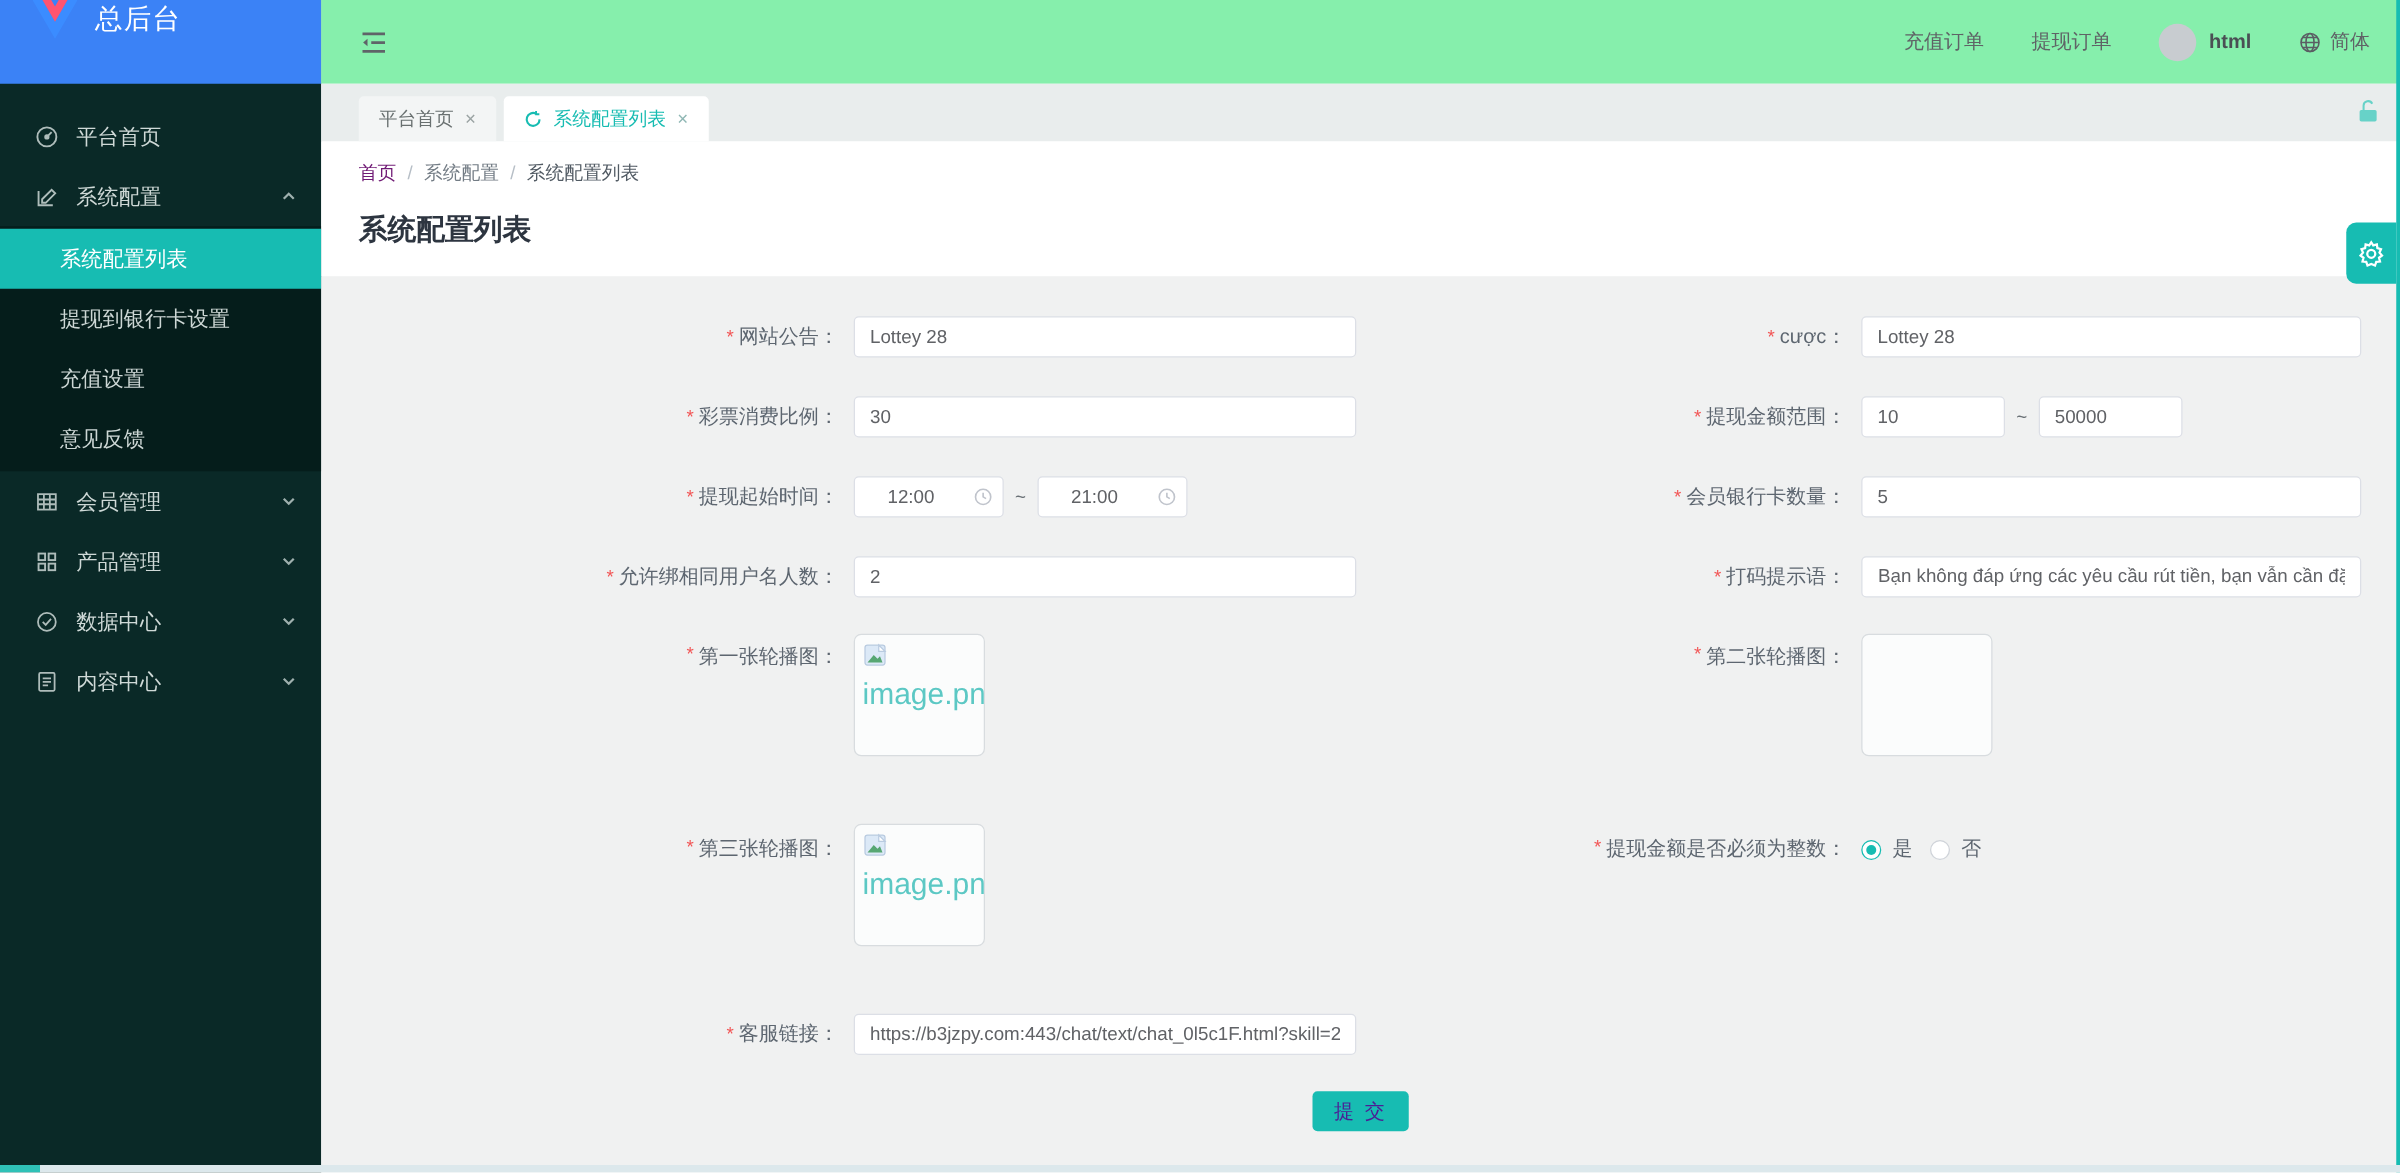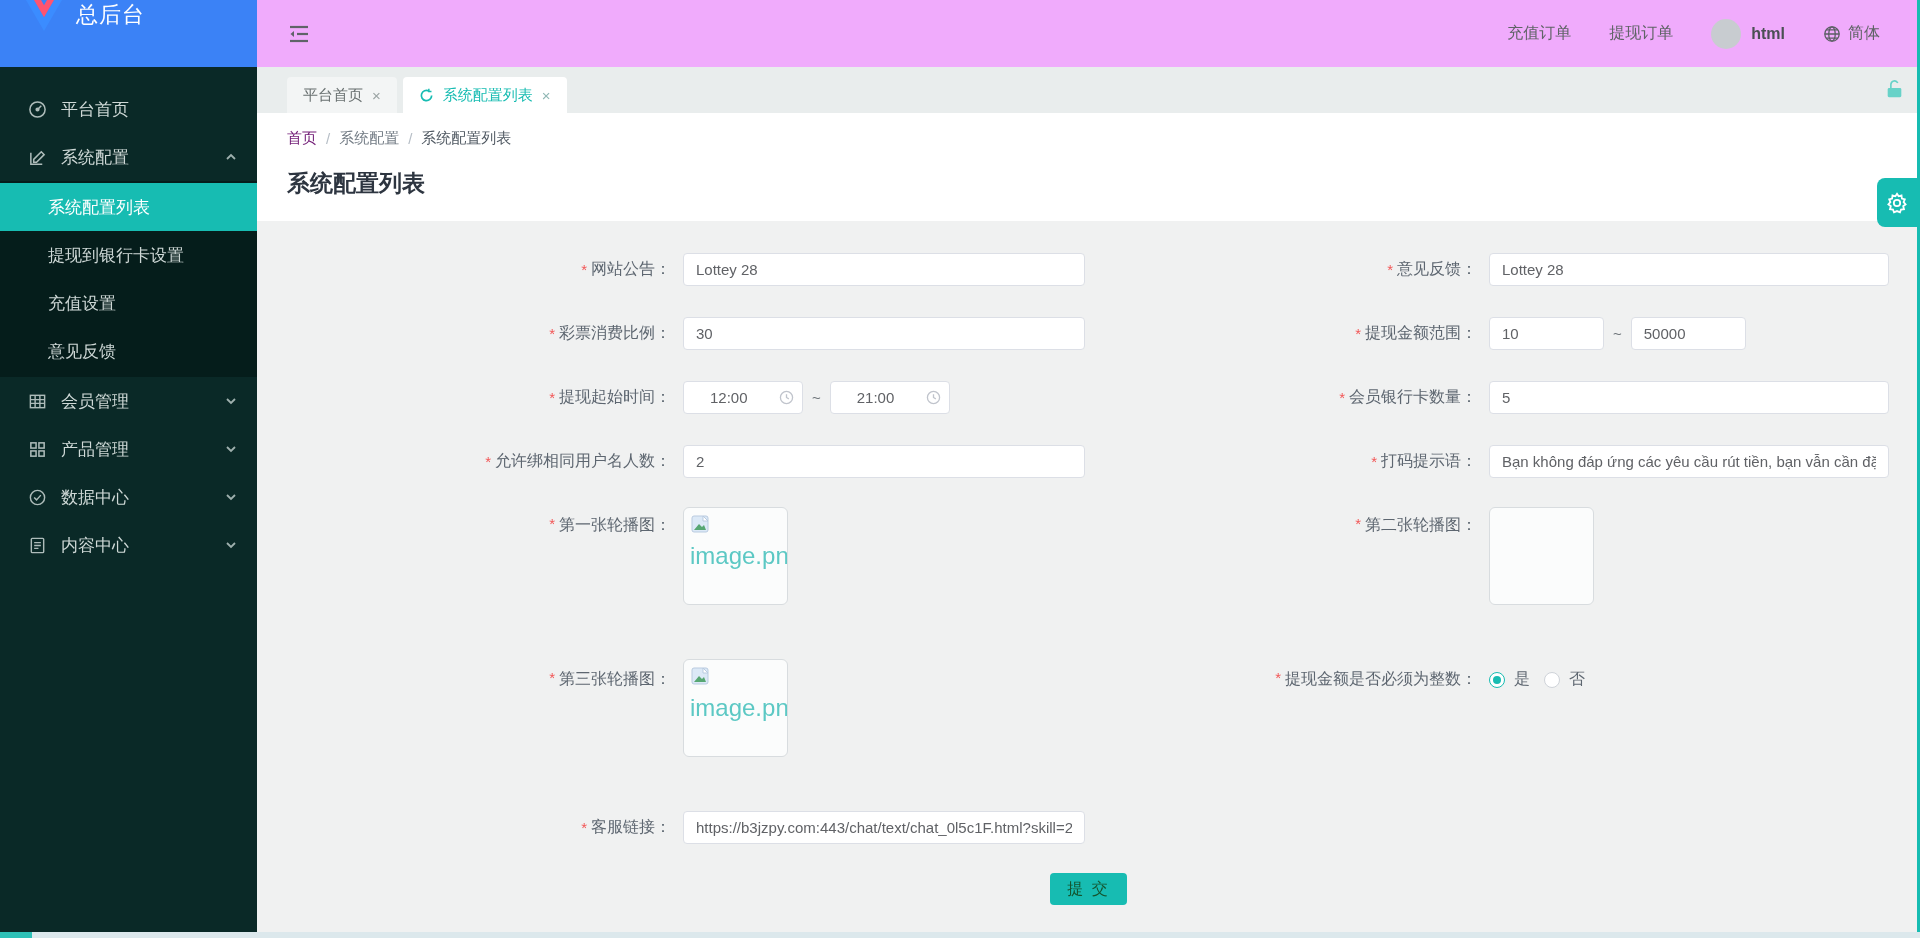--- a/index.html
+++ b/index.html
@@ -14,21 +14,21 @@
   .s-item { height:48px; display:flex; align-items:center; padding:0 20px 0 28px; color:#cfd9d7; font-size:17px; cursor:pointer; }
   .s-item .s-ico { width:19px; height:19px; margin-right:14px; flex:0 0 19px; color:#aebcba; }
   .s-item .s-label { flex:1; }
   .s-item .caret { width:12px; height:12px; color:#9fb0ae; }
   .submenu { background:#051d1b; padding:2px 0; }
   .sub-item { height:48px; display:flex; align-items:center; padding-left:48px; color:#cdd7d5; font-size:17px; cursor:pointer; }
   .sub-item.active { background:#17bcb2; color:#ffffff; }
 
   
   .main { flex:1; display:flex; flex-direction:column; min-width:0; }
-  .topbar { height:67px; background:#f0abfc; display:flex; align-items:center; padding:0 40px 0 30px; }
+  .topbar { height:67px; background:#86efac; display:flex; align-items:center; padding:0 24px 0 30px; }
   .fold { width:24px; height:24px; color:#5f6368; cursor:pointer; }
   .topbar-right { margin-left:auto; display:flex; align-items:center; gap:38px; color:#5f6366; font-size:16px; }
   .top-link { cursor:pointer; }
   .user-box { display:flex; align-items:center; gap:10px; cursor:pointer; }
   .avatar { width:30px; height:30px; border-radius:50%; background:#c8ccd0; }
   .user-name { font-weight:bold; color:#4a4f54; }
   .lang-box { display:flex; align-items:center; gap:7px; cursor:pointer; }
   .globe { width:18px; height:18px; color:#5a5e63; }
 
   
@@ -71,21 +71,21 @@
   .broken-ico { width:20px; height:20px; display:block; }
   .alt-text { color:#5cc8c4; font-size:24px; white-space:nowrap; display:block; margin-top:8px; }
   .mt14 { margin-top:14px; }
   .radio-line { display:flex; align-items:center; gap:14px; padding-top:0; font-size:16px; color:#5d6670; }
   .radio { width:16px; height:16px; border-radius:50%; background:#fff; display:inline-flex; align-items:center; justify-content:center; cursor:pointer; }
   .radio.sel { border:1px solid #17bcb2; }
   .radio.sel::after { content:""; width:8px; height:8px; border-radius:50%; background:#17bcb2; }
   .radio.unsel { border:1px solid #cfd3d9; }
   .radio-opt { display:flex; align-items:center; gap:9px; cursor:pointer; }
   .submit-row { display:flex; justify-content:center; margin-top:14px; }
-  .btn-submit { background:#17bcb2; color:#14532d; border:none; border-radius:4px; height:32px; padding:0 17px; font-size:16px; letter-spacing:2px; cursor:pointer; font-family:inherit;text-align:center; }
+  .btn-submit { background:#17bcb2; color:#4c1d95; border:none; border-radius:4px; height:32px; padding:0 17px; font-size:16px; letter-spacing:2px; cursor:pointer; font-family:inherit;text-align:center; }
 
   
   .drawer-edge { position:absolute; right:0; top:0; width:3px; height:938px; background:#17bcb2; z-index:30; }
   .gear-btn { position:absolute; right:3px; top:178px; width:40px; height:49px; background:#17bcb2; border-radius:8px 0 0 8px; display:flex; align-items:center; justify-content:center; z-index:31; cursor:pointer; }
   .gear-btn svg { width:24px; height:24px; color:#fff; }
 
   
   .hscroll { position:absolute; left:0; bottom:0; width:1920px; height:6px; background:#dce8ec; z-index:40; }
   .hthumb { position:absolute; left:0; top:0; width:32px; height:6px; background:#2fc1b7; cursor:pointer; }
 </style>
@@ -243,21 +243,21 @@
         <div class="r">
           <div class="lab h64">
               <span class="star">*</span>
               <span>网站公告：</span>
             </div>
           <div class="cell h64">
               <input class="inp w402" value="Lottey 28" style="">
             </div>
           <div class="lab h64">
               <span class="star">*</span>
-              <span>意见反馈：</span>
+              <span>cược：</span>
             </div>
           <div class="cell h64">
               <input class="inp w400" value="Lottey 28" style="">
             </div>
         </div>
 
         <div class="r">
           <div class="lab h64">
               <span class="star">*</span>
               <span>彩票消费比例：</span>

